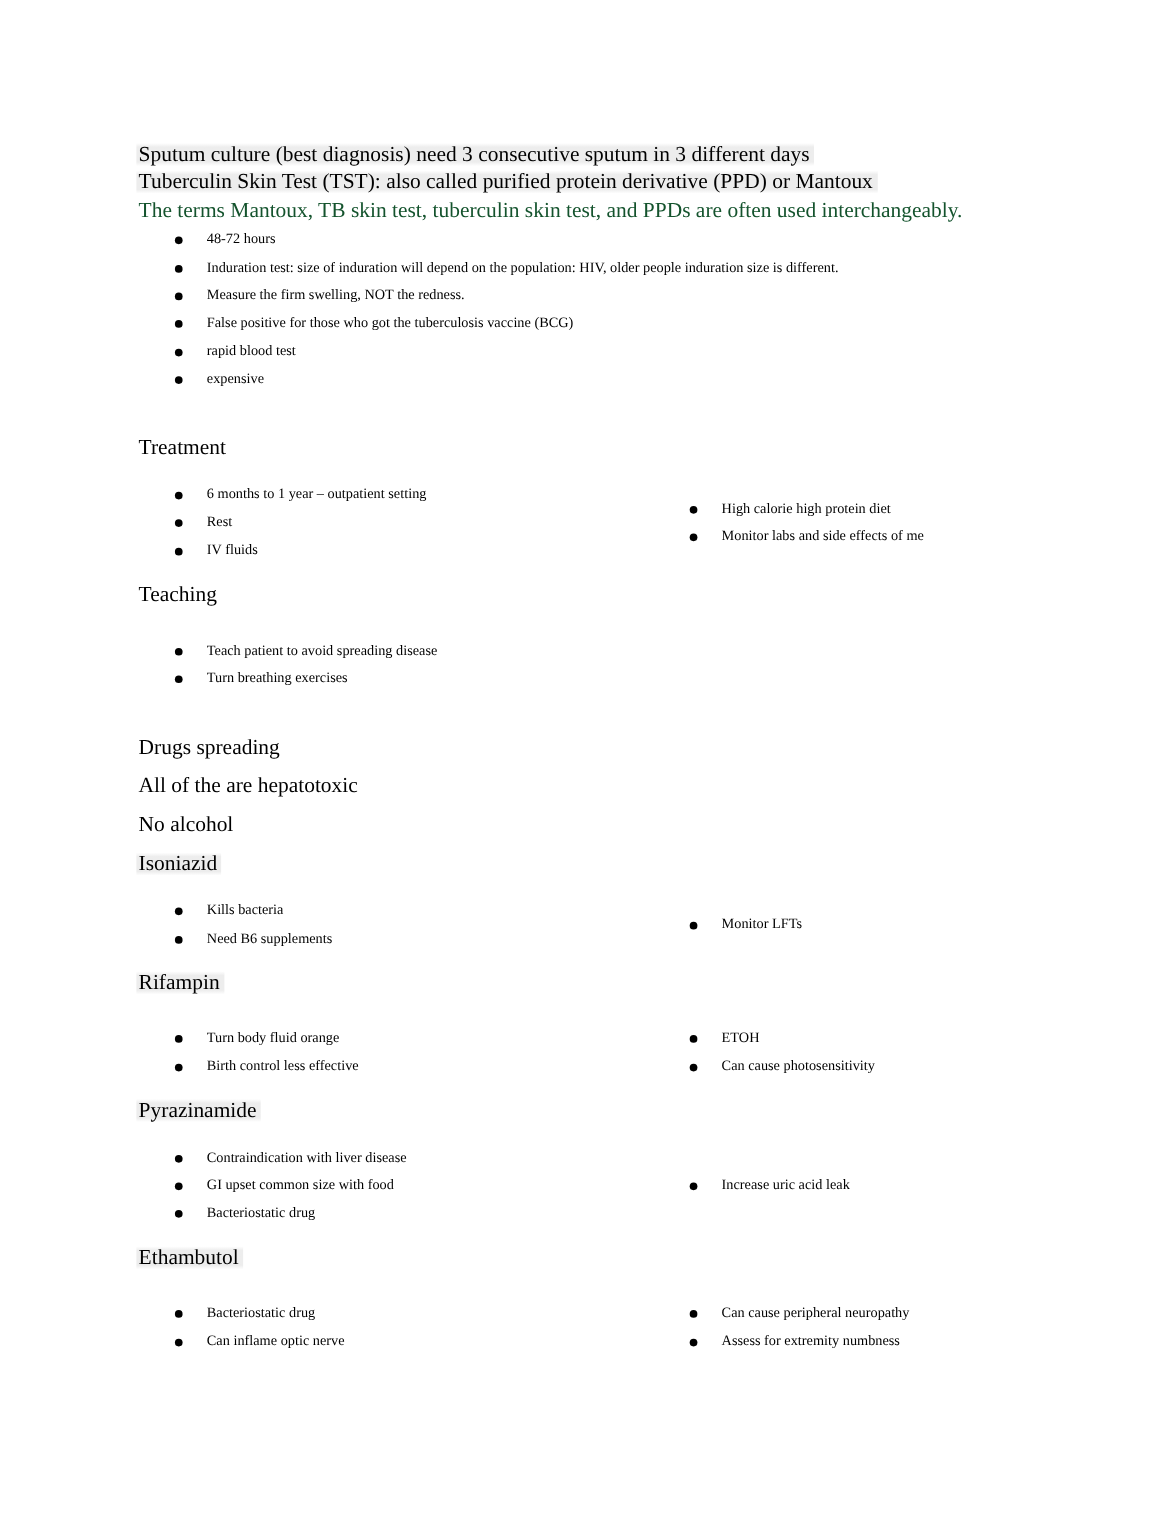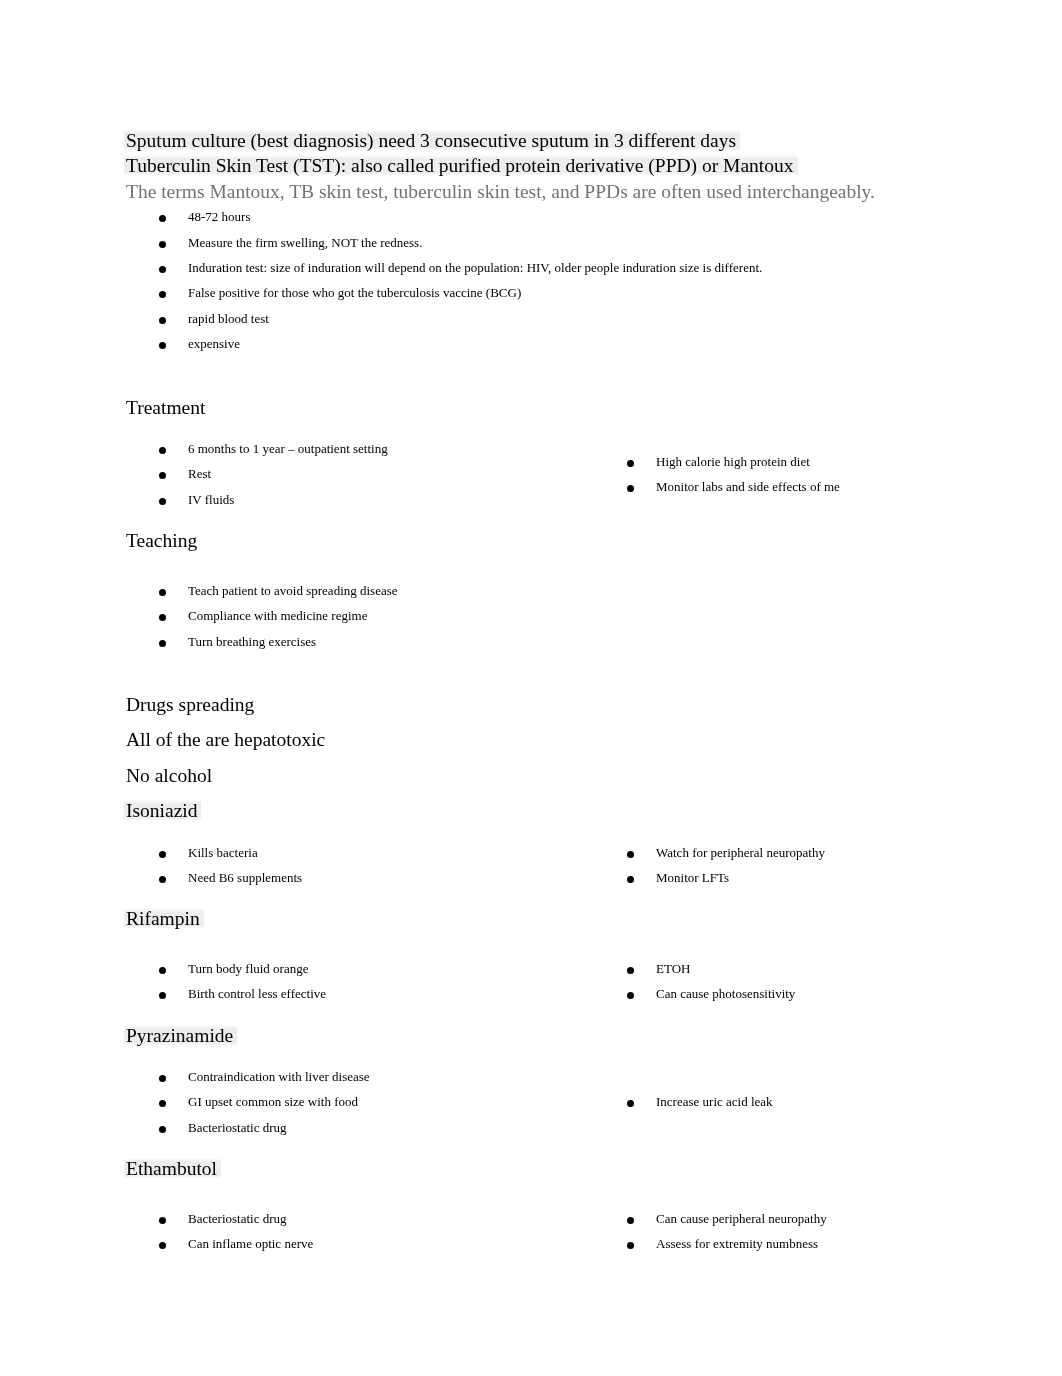--- a/index.html
+++ b/index.html
@@ -29,21 +29,21 @@
   }
 
   
   .line {
     font-size: 19.5px;
     line-height: 25.4px;
     margin: 0;
     white-space: nowrap;
   }
   .line.red {
-    color: #737373;
+    color: #14532d;
   }
 
   
   .hl {
     background: linear-gradient(to bottom,
                 rgba(236,236,236,0.0) 0%,
                 rgba(236,236,236,0.95) 18%,
                 rgba(236,236,236,0.95) 82%,
                 rgba(236,236,236,0.0) 100%);
     padding: 0 4px 0 2px;
@@ -121,24 +121,24 @@
       <p class="line"><span class="hl">Sputum culture (best diagnosis) need 3 consecutive sputum in 3 different days</span></p>
       <p class="line"><span class="hl">Tuberculin Skin Test (TST):  also called purified protein derivative (PPD) or Mantoux</span></p>
       <p class="line red">The terms Mantoux, TB skin test, tuberculin skin test, and PPDs are often used interchangeably.</p>
     </div>
 
     <ul class="bullets">
       <li>
           <span class="wrap">48-72 hours</span>
         </li>
       <li>
+          <span class="wrap">Induration test: size of induration will depend on the population: HIV, older people induration size is different.</span>
+        </li>
+      <li>
           <span class="wrap">Measure the firm swelling, NOT the redness.</span>
-        </li>
-      <li>
-          <span class="wrap">Induration test: size of induration will depend on the population: HIV, older people induration size is different.</span>
         </li>
       <li>
           <span class="wrap">False positive for those who got the tuberculosis vaccine (BCG)</span>
         </li>
     </ul>
 
     <ul class="bullets">
       <li>
           <span class="wrap">rapid blood test</span>
         </li>
@@ -179,23 +179,20 @@
 
     <div class="gap-s"></div>
 
     <p class="heading">Teaching</p>
     <div class="gap-m"></div>
     <div class="cols">
       <div class="col-left">
         <ul class="bullets">
           <li>
               <span class="wrap">Teach patient to avoid spreading disease</span>
-            </li>
-          <li>
-              <span class="wrap">Compliance with medicine regime</span>
             </li>
           <li>
               <span class="wrap">Turn breathing exercises</span>
             </li>
         </ul>
       </div>
     </div>
 
     <div class="gap-xl"></div>
 
@@ -215,23 +212,20 @@
               <span class="wrap">Kills bacteria</span>
             </li>
           <li>
               <span class="wrap">Need B6 supplements</span>
             </li>
         </ul>
       </div>
       <div class="col-right">
         <ul class="bullets">
           <li>
-              <span class="wrap">Watch for peripheral neuropathy</span>
-            </li>
-          <li>
               <span class="wrap">Monitor LFTs</span>
             </li>
         </ul>
       </div>
     </div>
 
     <div class="gap-s"></div>
 
     <p class="heading"><span class="hl">Rifampin</span></p>
     <div class="gap-m"></div>

